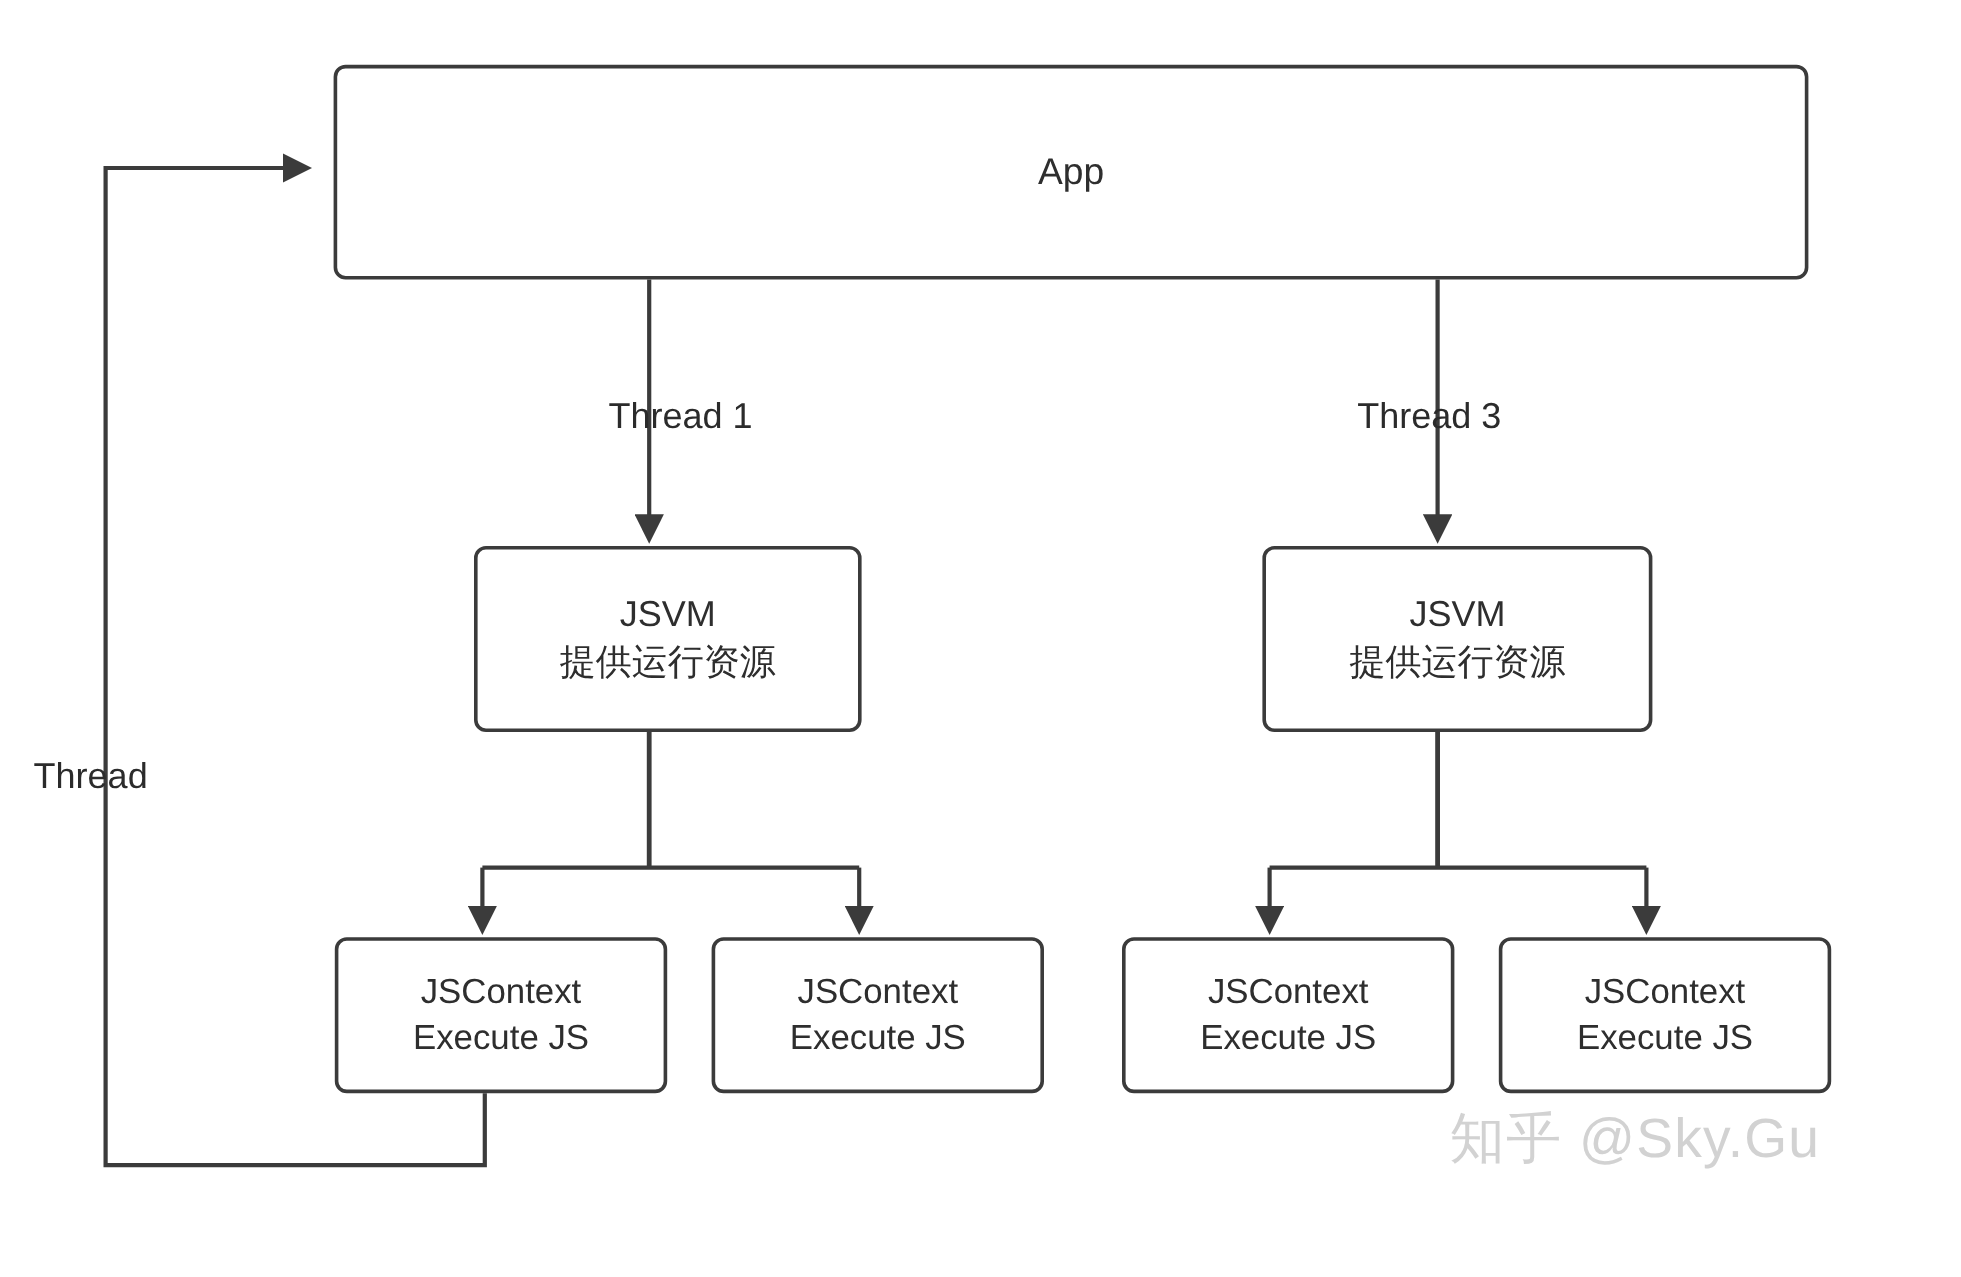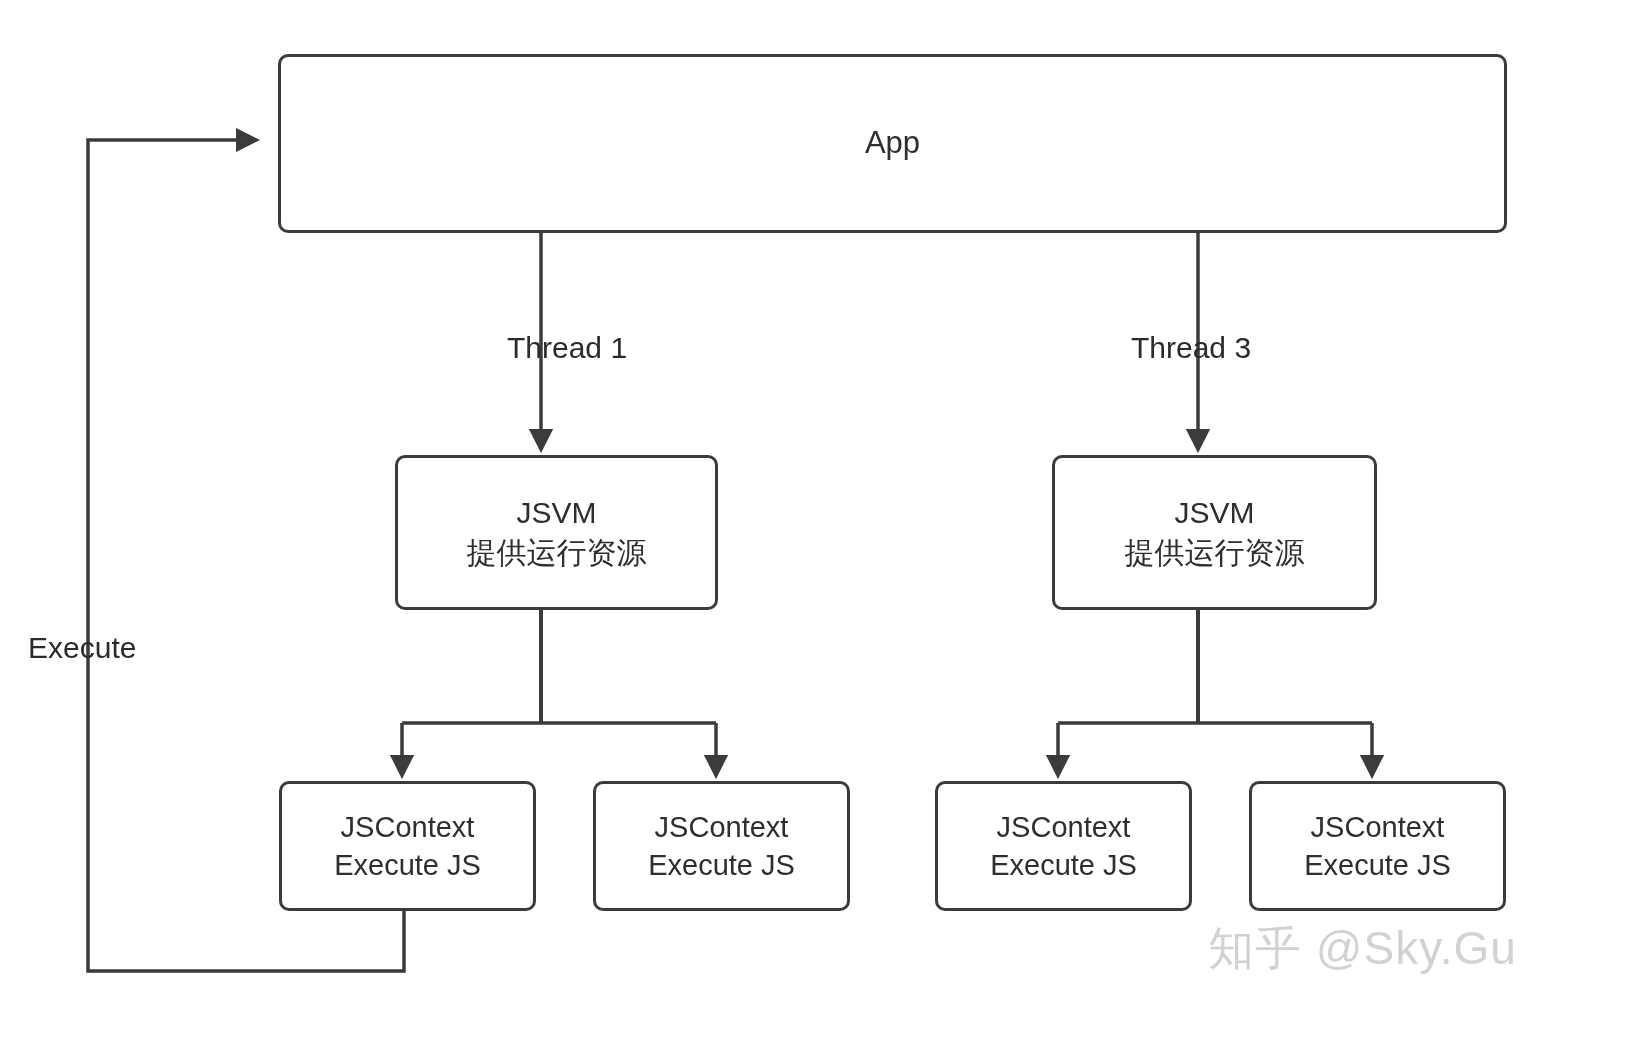--- a/index.html
+++ b/index.html
@@ -59,21 +59,21 @@
     font-size: 30px;
   }
   #node-jsvm-2 {
     left: 1036px;
     top: 455px;
     width: 325px;
     height: 155px;
     font-size: 30px;
   }
   .ctx {
-    width: 257px;
+    width: 277px;
     height: 130px;
     top: 781px;
     font-size: 29px;
   }
   #node-ctx-1 { left: 263px; }
   #node-ctx-2 { left: 577px; }
   #node-ctx-3 { left: 919px; }
   #node-ctx-4 { left: 1233px; }
 
   .edge-label {
@@ -156,17 +156,17 @@
     <span class="line2">Execute JS</span>
   </div>
 
   <div class="node ctx" id="node-ctx-4">
     <span class="line1">JSContext</span>
     <span class="line2">Execute JS</span>
   </div>
 
   <div class="edge-label" id="label-thread-1">Thread 1</div>
   <div class="edge-label" id="label-thread-2">Thread 3</div>
-  <div class="edge-label" id="label-jsvalue">Execute</div>
+  <div class="edge-label" id="label-jsvalue">Thread</div>
 
   <div id="watermark">知乎 @Sky.Gu</div>
 
 </div>
 
 </body></html>

